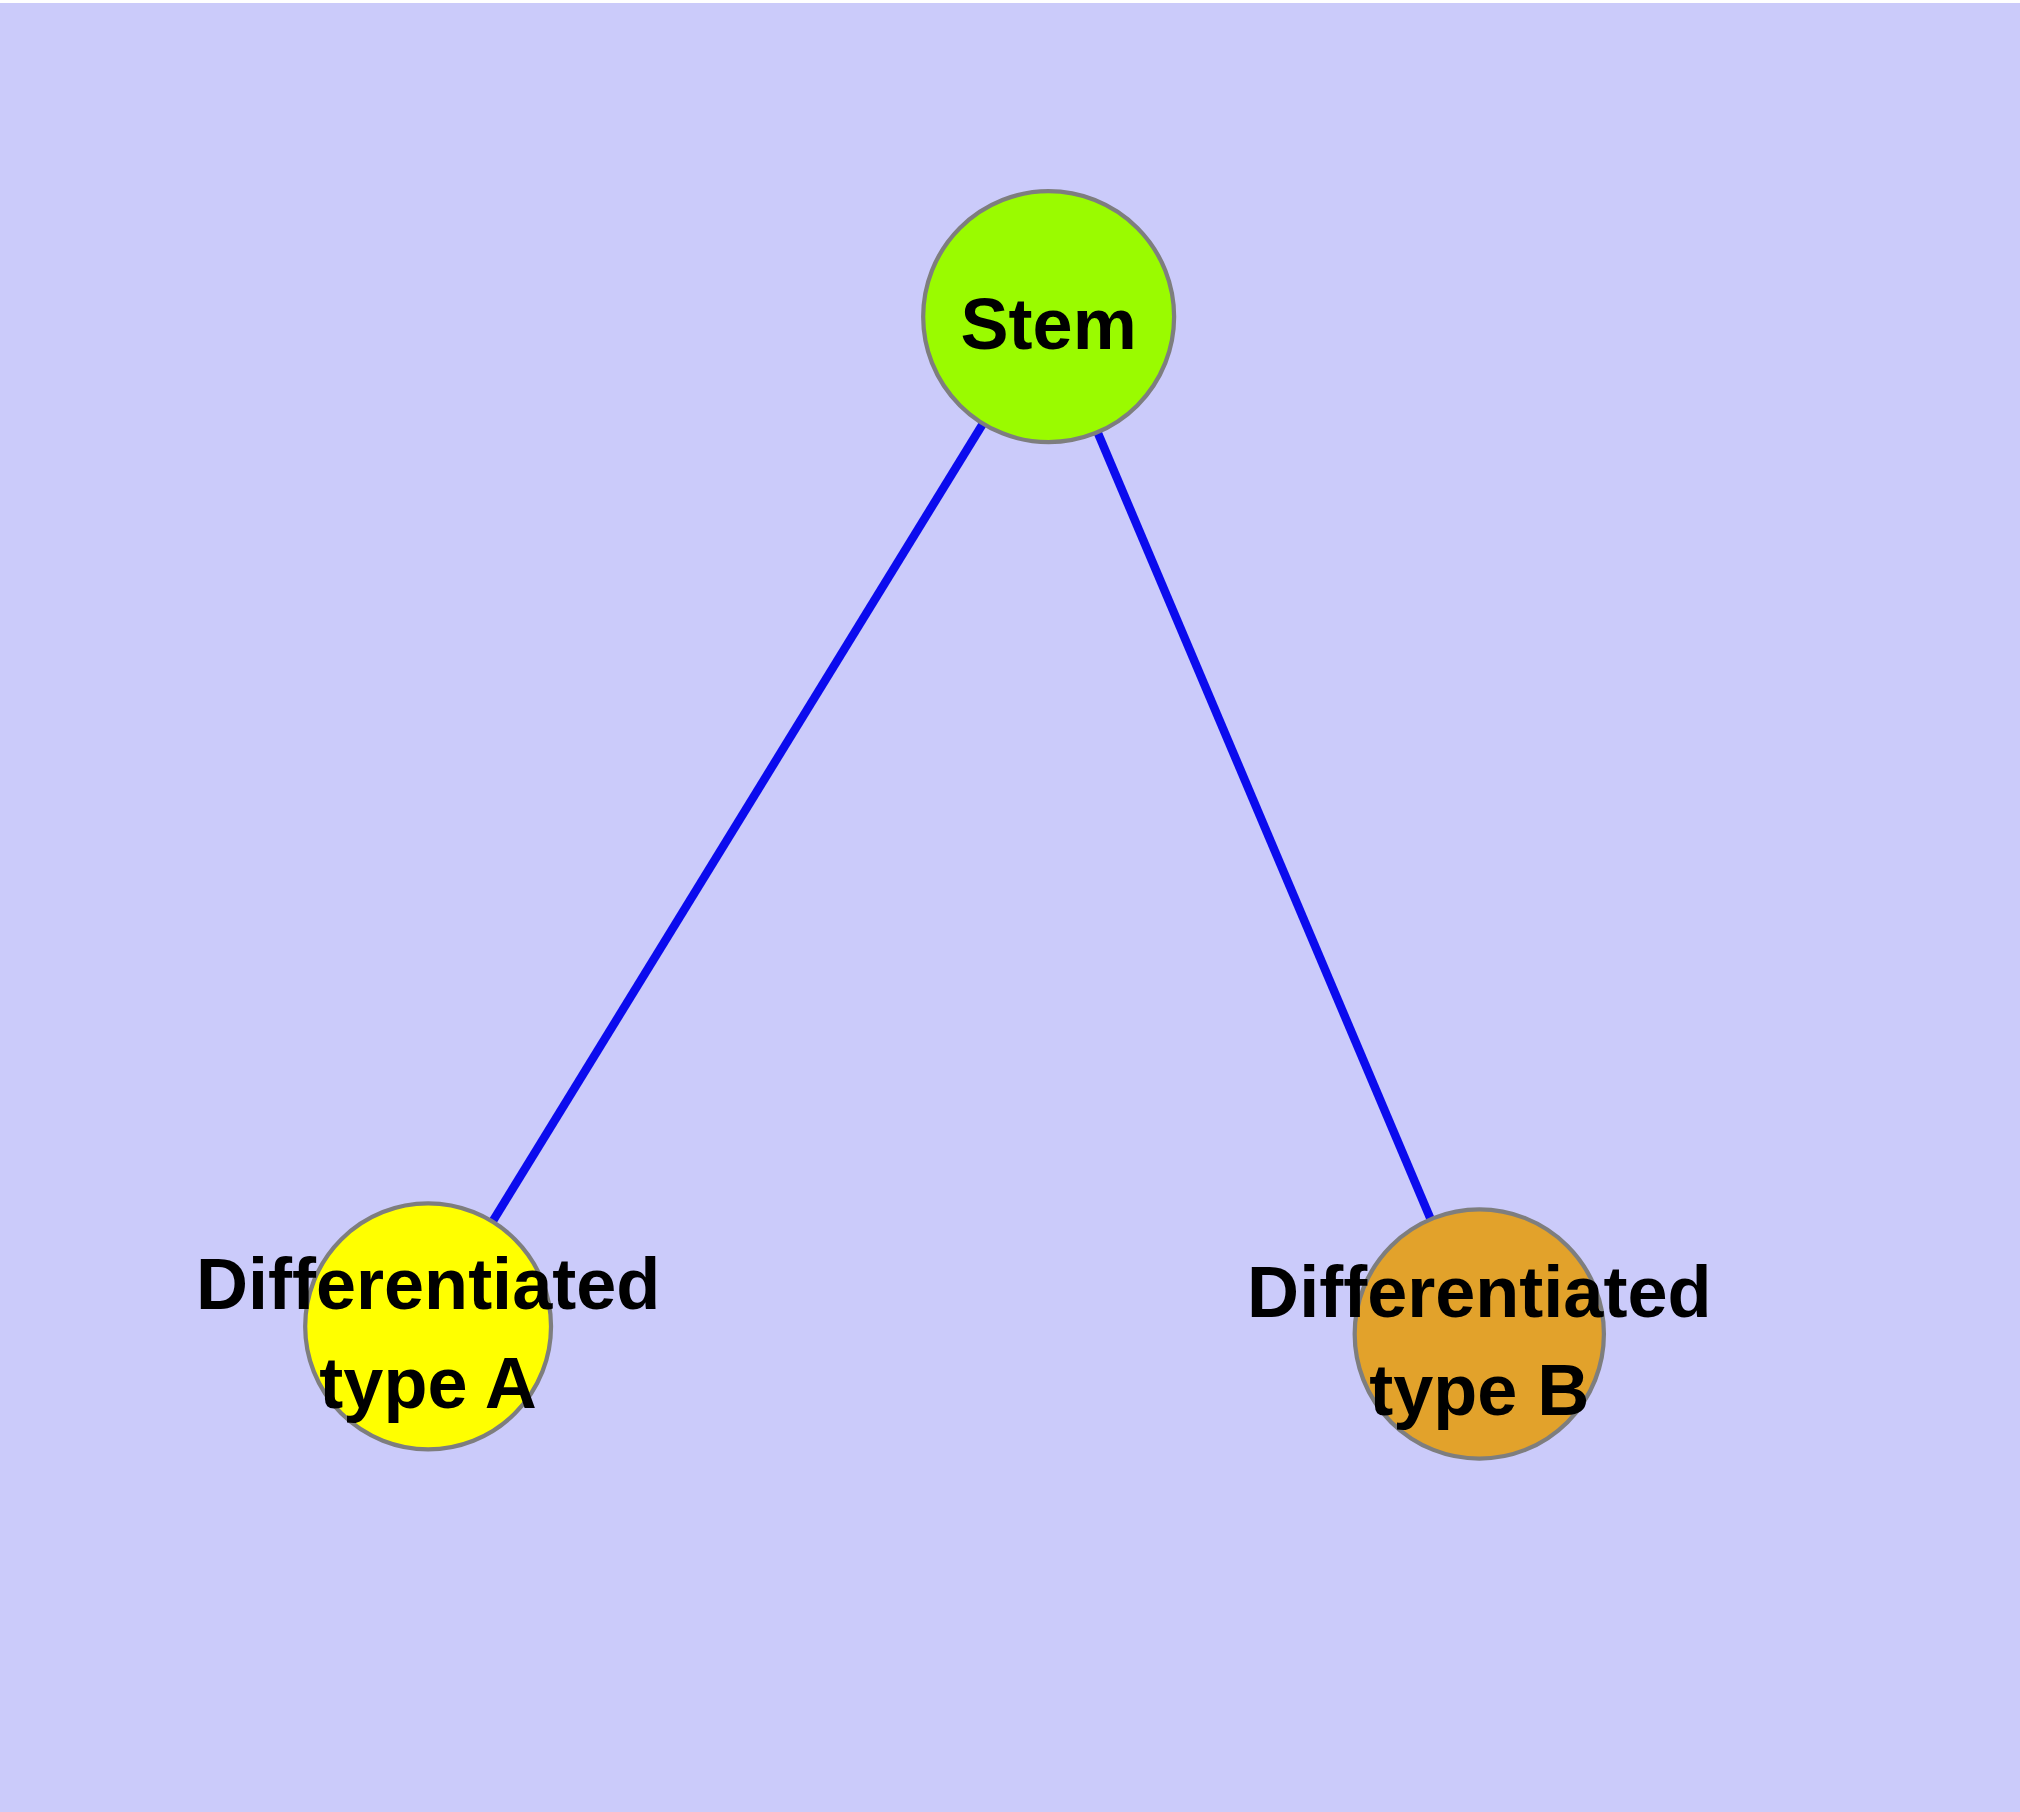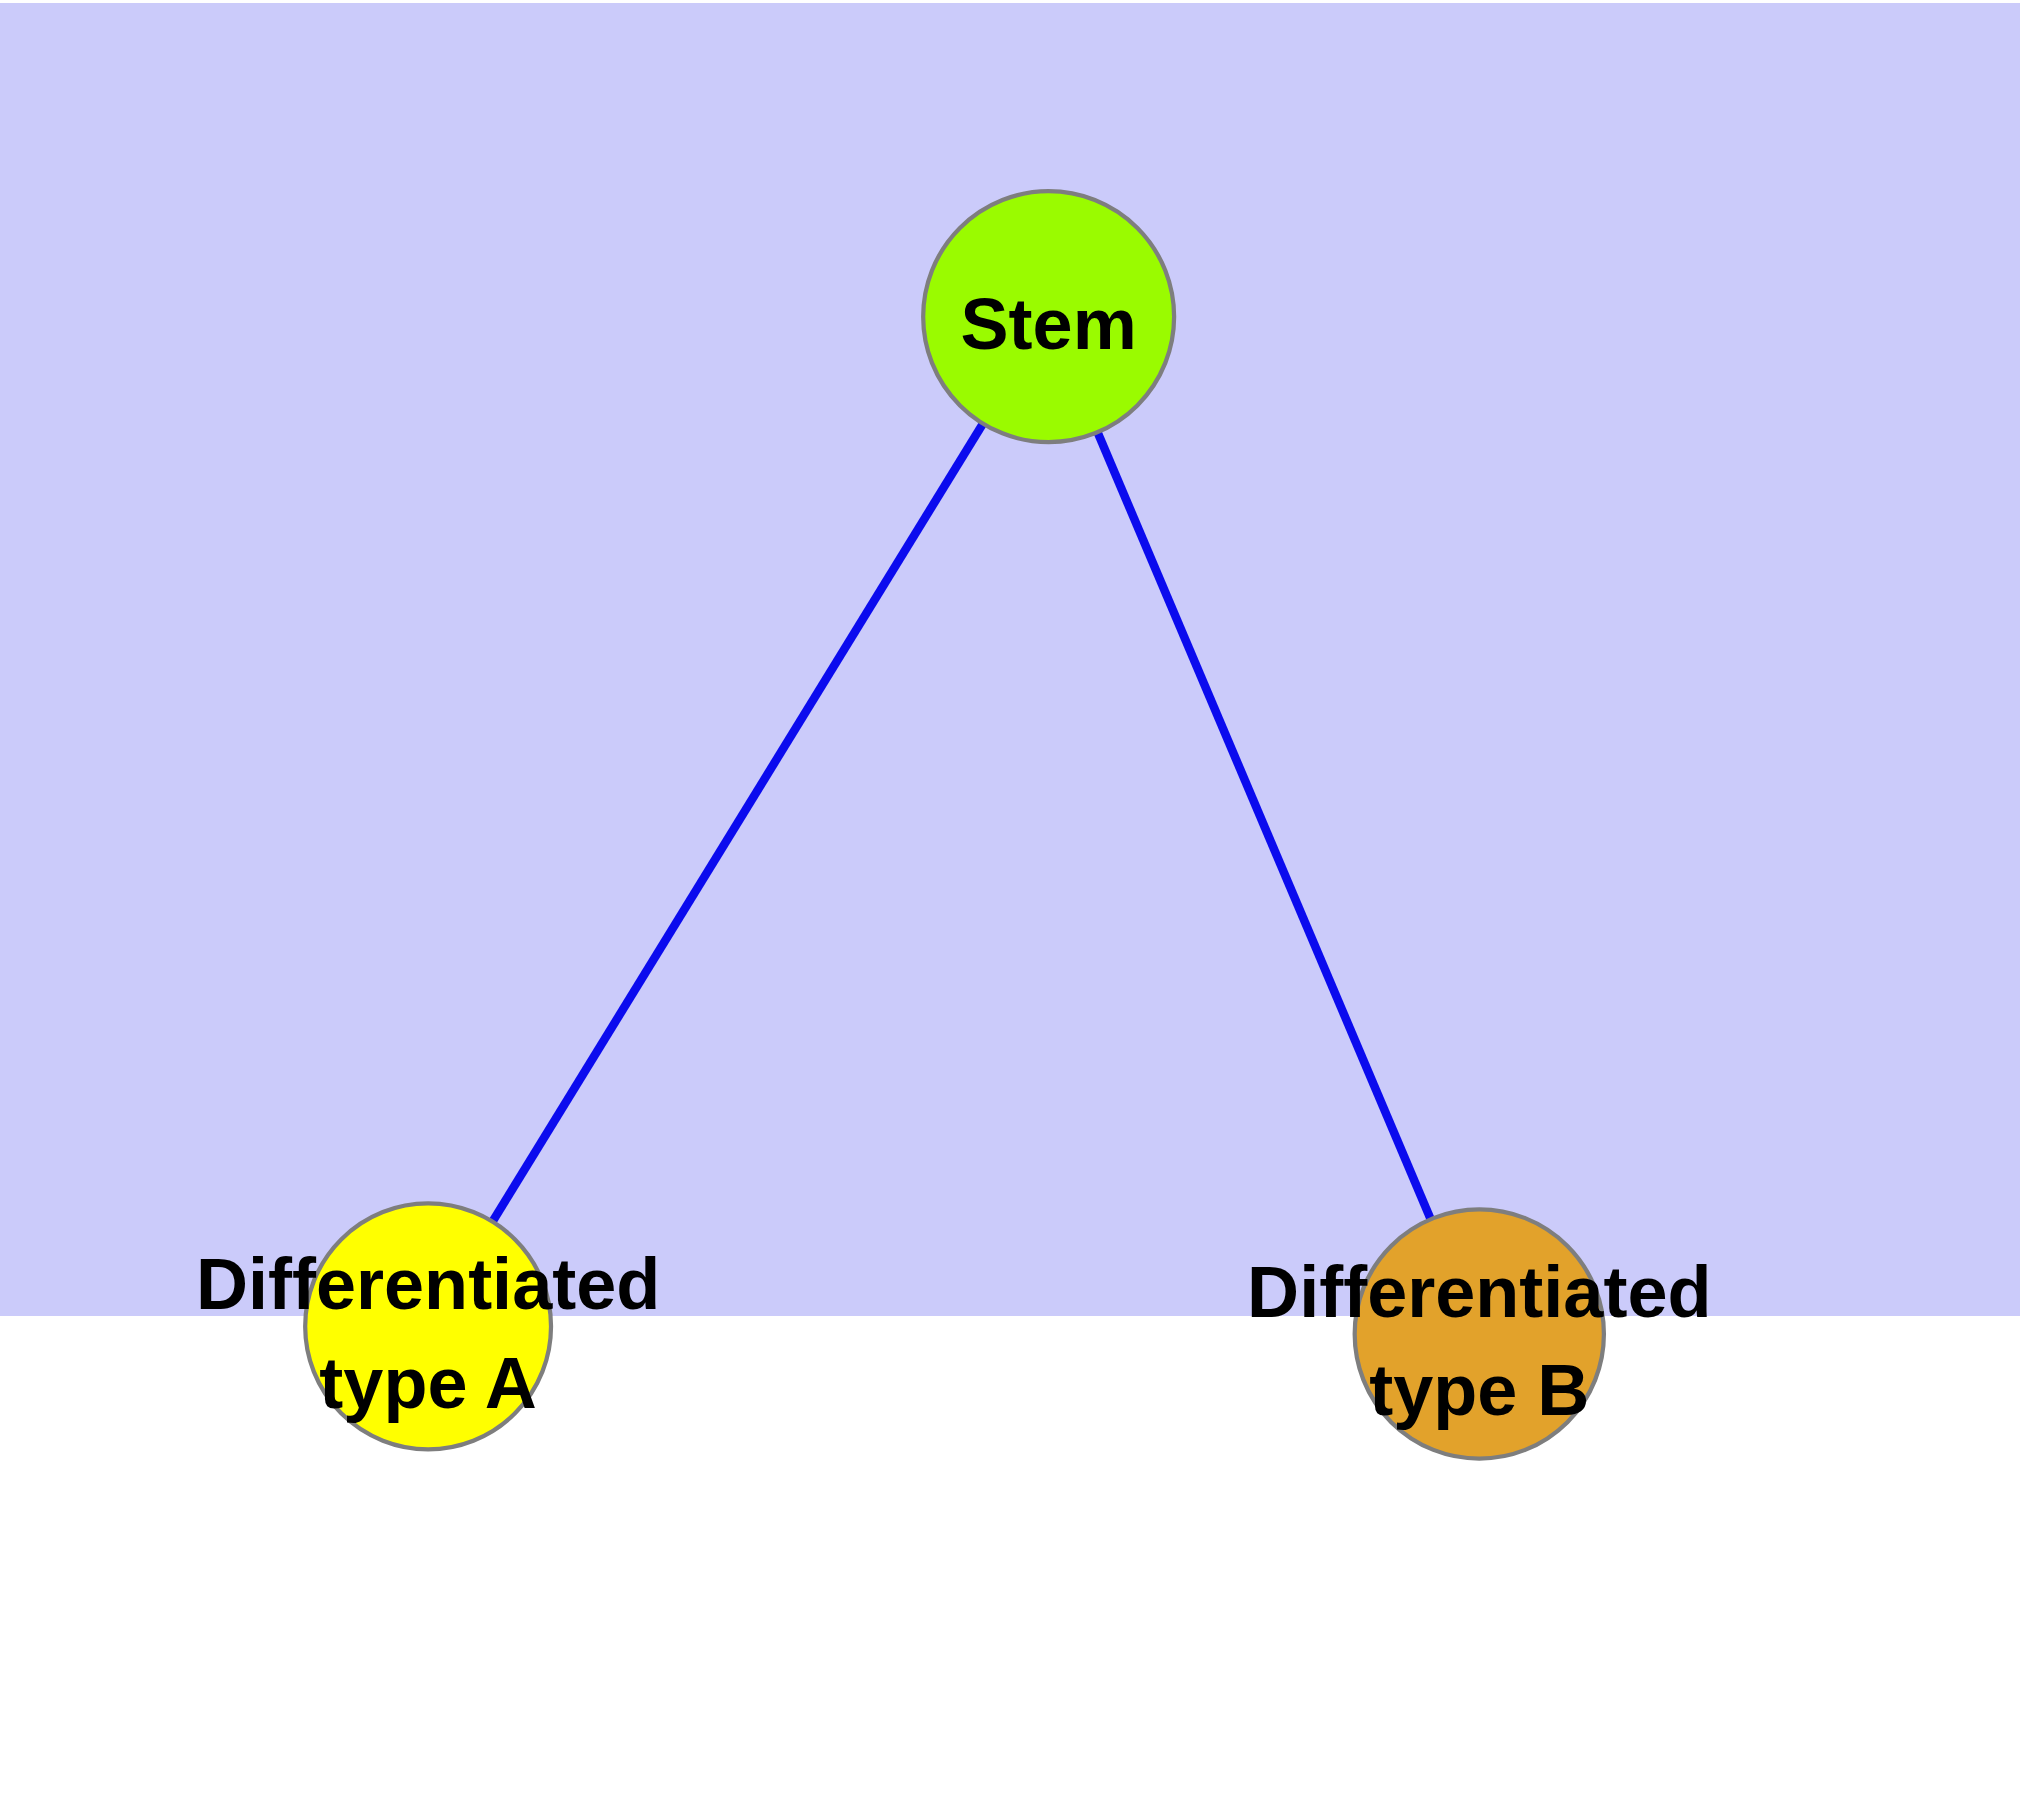--- a/index.html
+++ b/index.html
@@ -6,21 +6,21 @@
     margin: 0;
     padding: 0;
     width: 2021px;
     height: 1812px;
     overflow: hidden;
     font-family: "Liberation Sans", sans-serif;
   }
   .stage {
     position: relative;
     width: 2021px;
-    height: 1316px;
+    height: 1812px;
   }
   .top-strip {
     position: absolute;
     top: 0;
     left: 0;
     width: 100%;
     height: 2.5px;
     background: #ffffff;
   }
   svg.graph {

